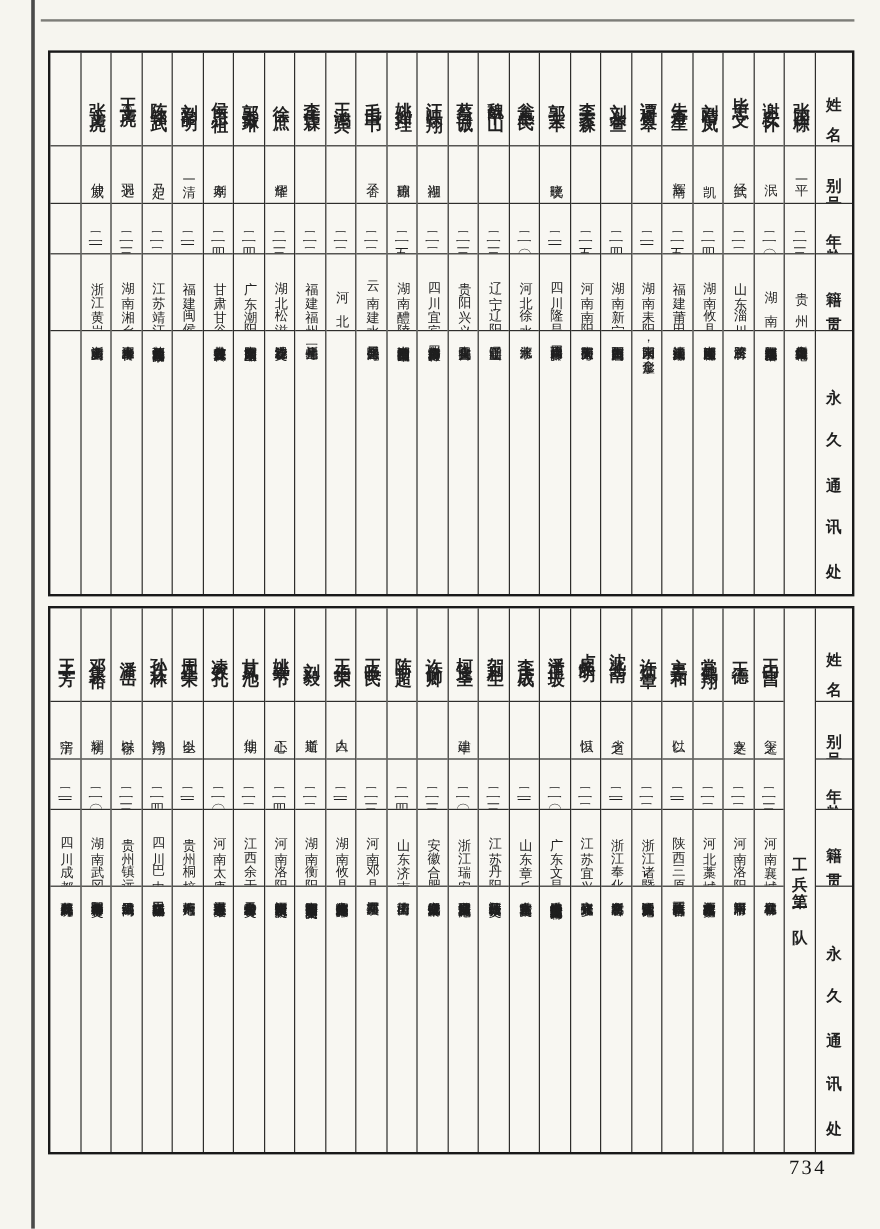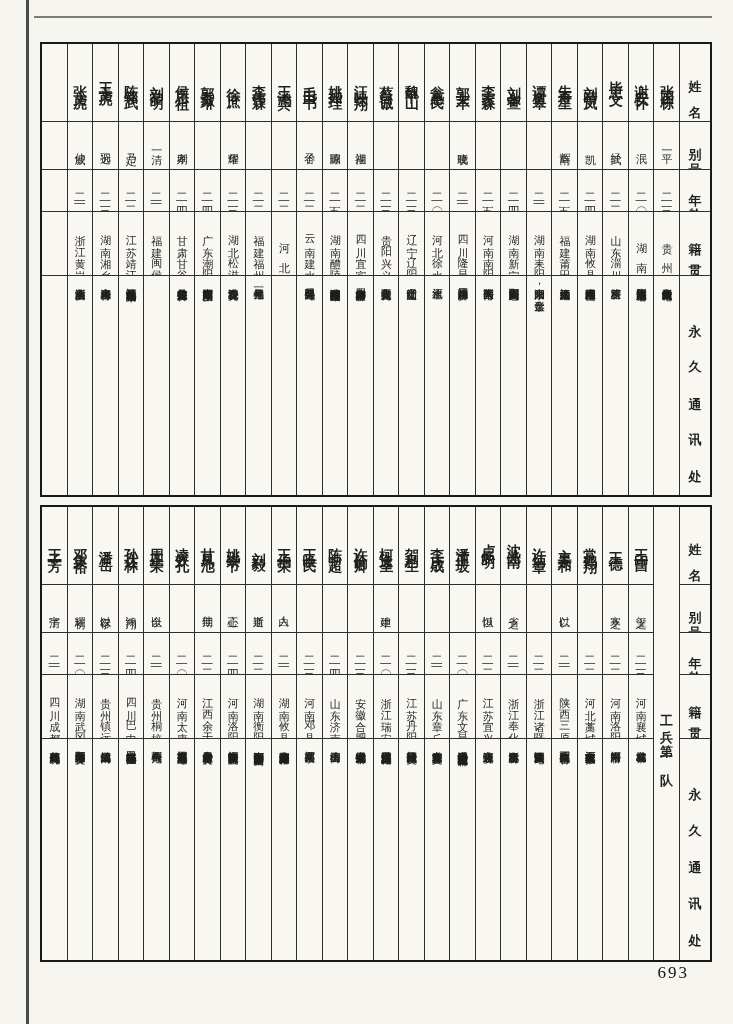--- a/index.html
+++ b/index.html
@@ -1401,13 +1401,13 @@
             <span class="ch">久</span>
             <span class="ch">通</span>
             <span class="ch">讯</span>
             <span class="ch">处</span>
           </span>
         </div>
       </div>
     </div>
 </div>
 
-<div class="page-number">693</div>
+<div class="page-number">734</div>
 
 </body></html>

